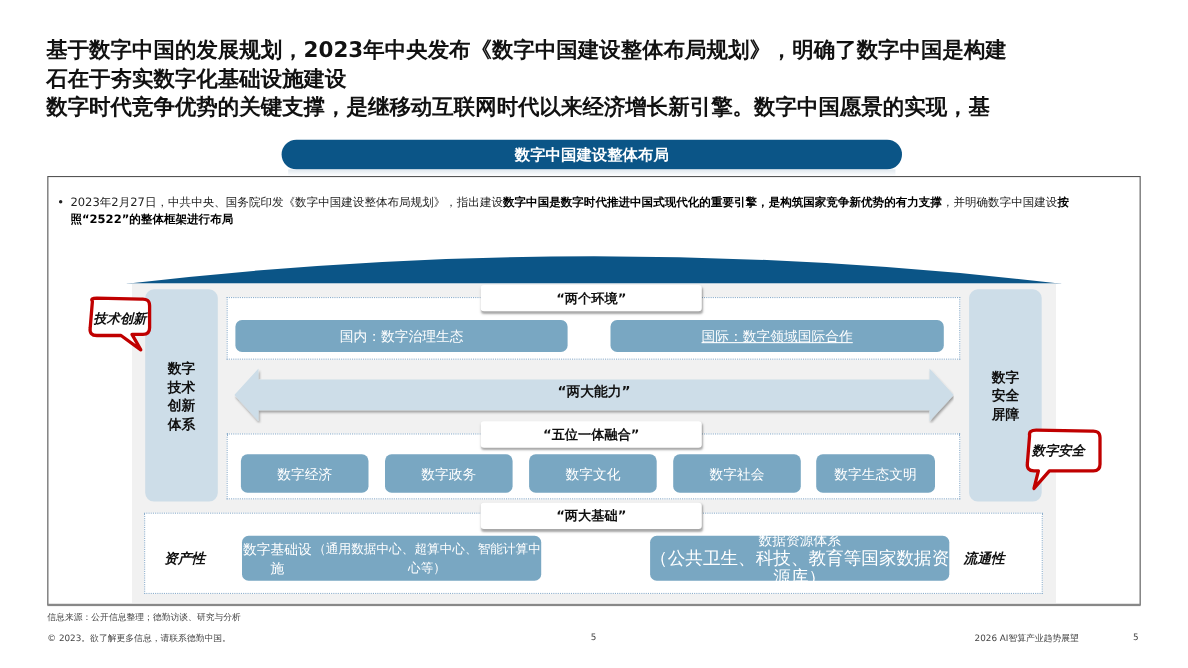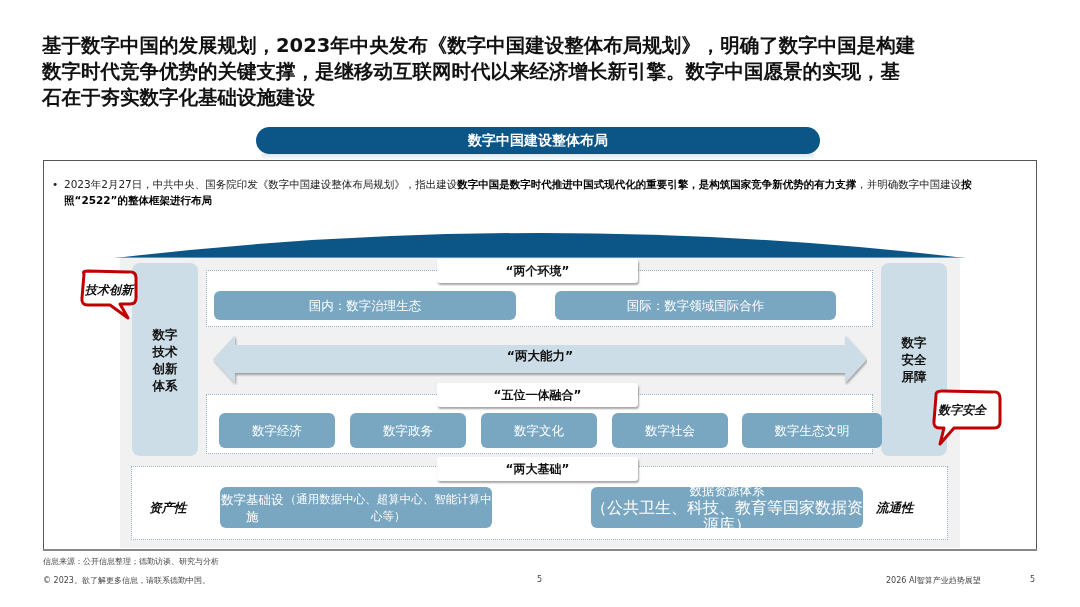--- a/index.html
+++ b/index.html
@@ -104,22 +104,22 @@
   .footer-copy { position: absolute; left: 43px; top: 575px; font-size: 8px; color: #444; }
   .footer-page-mid { position: absolute; left: 537px; top: 575px; font-size: 8px; color: #444; }
   .footer-report { position: absolute; left: 886px; top: 575px; font-size: 8px; color: #444; }
   .footer-page-right { position: absolute; left: 1030px; top: 575px; font-size: 8px; color: #444; }
 </style>
 </head>
 <body>
 
 <div class="headline">
   <div>基于数字中国的发展规划，2023年中央发布《数字中国建设整体布局规划》，明确了数字中国是构建</div>
+  <div>石在于夯实数字化基础设施建设</div>
   <div>数字时代竞争优势的关键支撑，是继移动互联网时代以来经济增长新引擎。数字中国愿景的实现，基</div>
-  <div>石在于夯实数字化基础设施建设</div>
 </div>
 
 <div class="section-pill">
   <span>数字中国建设整体布局</span>
 </div>
 <div class="section-pill-shadow"></div>
 
 <div class="main-box"></div>
 <div class="main-box-bottomline"></div>
 
@@ -140,21 +140,21 @@
   <span>数字安全屏障</span>
 </div>
 
 <div class="dotted-panel" style="left:206px; top:270px; width:667px; height:57px;"></div>
 <div class="tab-label" style="left:437px; top:259px; width:201px; height:24px;">
   <span>“两个环境”</span>
 </div>
 <div class="blue-box" style="left:214px; top:291px; width:302px; height:29px;">
   <span>国内：数字治理生态</span>
 </div>
-<div class="blue-box" style="left:555px; top:291px; width:281px; height:29px;">
+<div class="blue-box" style="left:555px; top:291px; width:303px; height:29px;text-decoration:underline;">
   <span>国际：数字领域国际合作</span>
 </div>
 
 <svg class="arrow" viewBox="0 0 654 52" preserveAspectRatio="none">
   <defs>
     <filter id="ash" x="-5%" y="-20%" width="110%" height="150%">
       <feDropShadow dx="1" dy="2" stdDeviation="1" flood-color="#000" flood-opacity="0.35"></feDropShadow>
     </filter>
   </defs>
   <path d="M0 26 L22 2 L22 12 L632 12 L632 2 L654 26 L632 50 L632 40 L22 40 L22 50 Z" fill="#cddde8" filter="url(#ash)"></path>
@@ -170,21 +170,21 @@
 </div>
 <div class="blue-box" style="left:350px; top:413px; width:116px; height:35px;align-items:center;">
   <span>数字政务</span>
 </div>
 <div class="blue-box" style="left:481px; top:413px; width:116px; height:35px;">
   <span>数字文化</span>
 </div>
 <div class="blue-box" style="left:612px; top:413px; width:116px; height:35px;">
   <span>数字社会</span>
 </div>
-<div class="blue-box" style="left:742px; top:413px; width:140px; height:35px;">
+<div class="blue-box" style="left:742px; top:413px; width:108px; height:35px;">
   <span>数字生态文明</span>
 </div>
 
 <div class="dotted-panel" style="left:131px; top:466px; width:817px; height:74px;"></div>
 <div class="tab-label" style="left:437px; top:457px; width:201px; height:24px;">
   <span>“两大基础”</span>
 </div>
 <div class="italic-label" style="left:149px; top:500px;">资产性</div>
 <div class="italic-label" style="left:876px; top:500px;">流通性</div>
 <div class="blue-box" style="left:220px; top:487px; width:272px; height:41px; flex-direction:row;">

